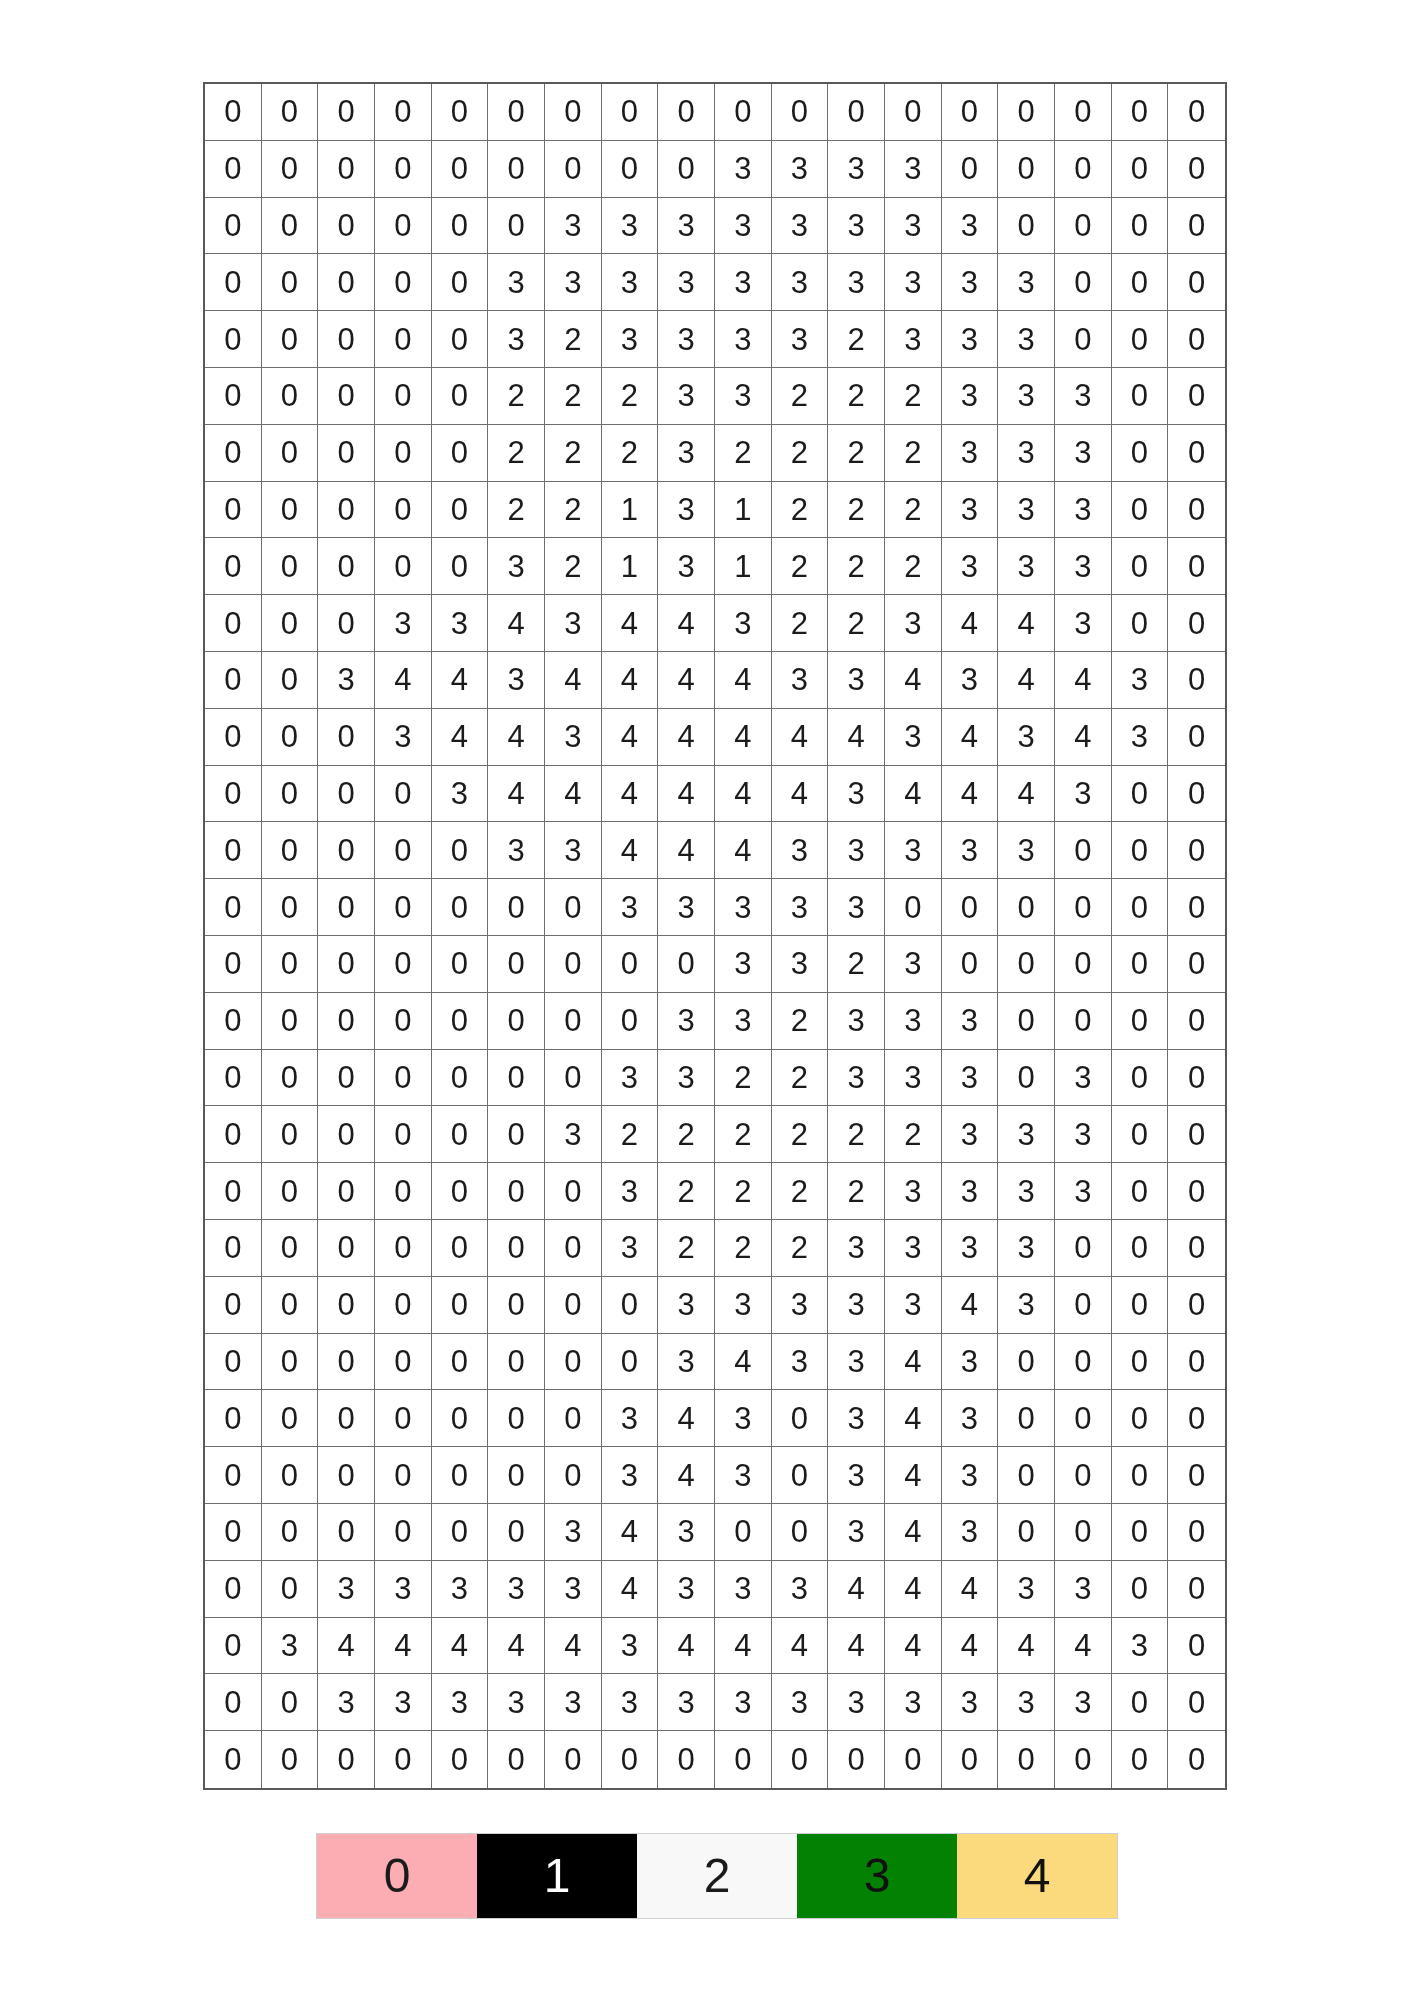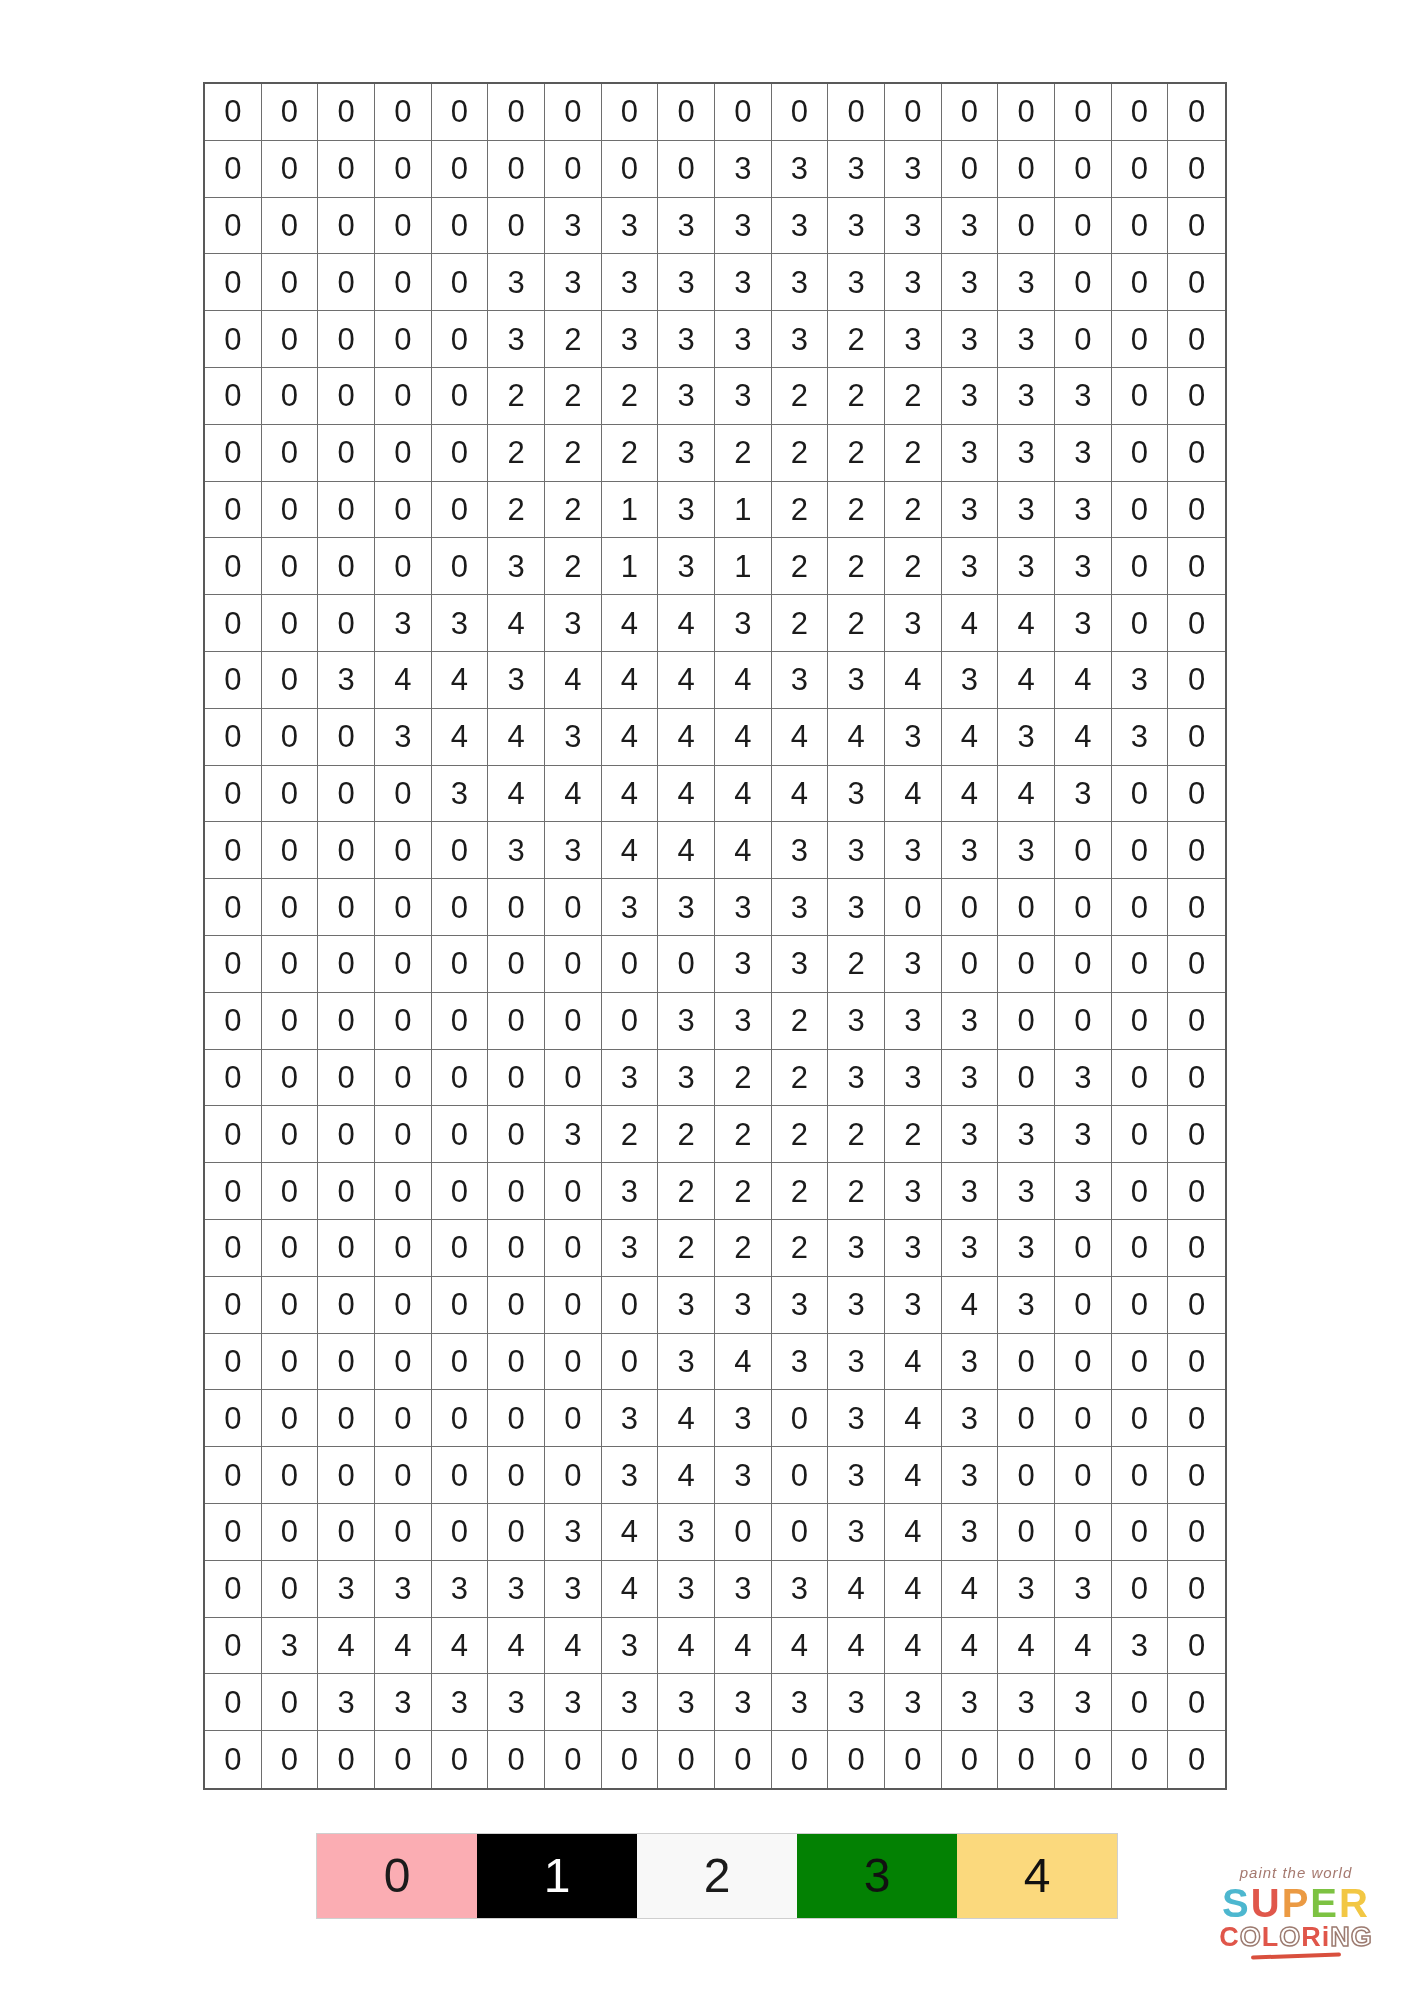--- a/index.html
+++ b/index.html
@@ -663,20 +663,14 @@
     </div>
 
   <div class="legend">
       <div class="legend-cell" style="background: rgb(251, 173, 179); color: rgb(27, 27, 27);">0</div>
       <div class="legend-cell" style="background: rgb(0, 0, 0); color: rgb(255, 255, 255);">1</div>
       <div class="legend-cell" style="background: rgb(248, 248, 248); color: rgb(27, 27, 27);">2</div>
       <div class="legend-cell" style="background: rgb(3, 129, 3); color: rgb(17, 17, 17);">3</div>
       <div class="legend-cell" style="background: rgb(251, 217, 125); color: rgb(17, 17, 17);">4</div>
     </div>
 
-  <div class="logo">
-    <div class="logo-tagline">paint the world</div>
-    <div class="logo-super"><span style="color: rgb(77, 183, 207);">S</span><span style="color: rgb(224, 87, 75);">U</span><span style="color: rgb(235, 154, 67);">P</span><span style="color: rgb(125, 194, 66);">E</span><span style="color: rgb(242, 199, 68);">R</span></div>
-    <div class="logo-coloring"><span style="color: rgb(224, 86, 74);">C</span><span class="outline">O</span><span style="color: rgb(224, 86, 74);">L</span><span class="outline">O</span><span style="color: rgb(224, 86, 74);">R</span><span style="color: rgb(224, 86, 74);">i</span><span class="outline">N</span><span class="outline">G</span></div>
-    <div class="logo-squiggle"></div>
-  </div>
 
 </div>
 
 </body></html>

